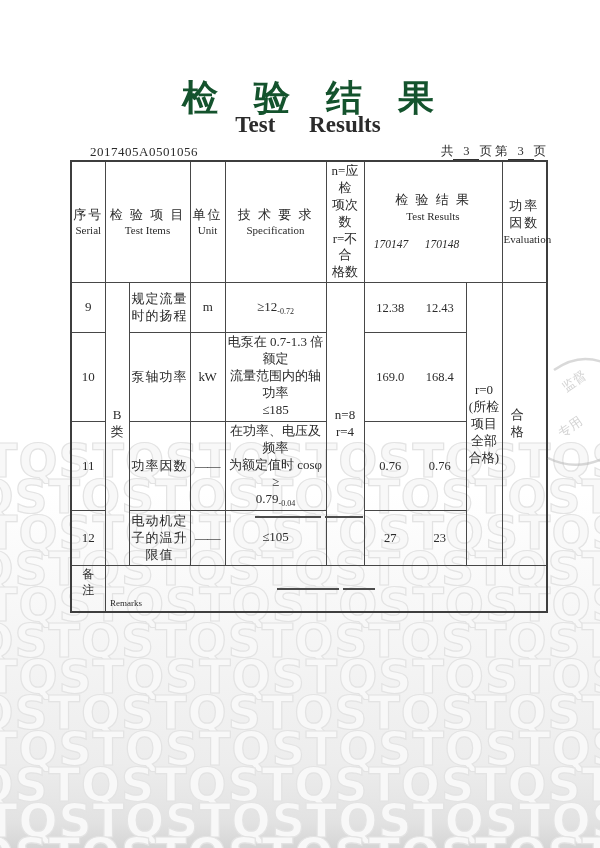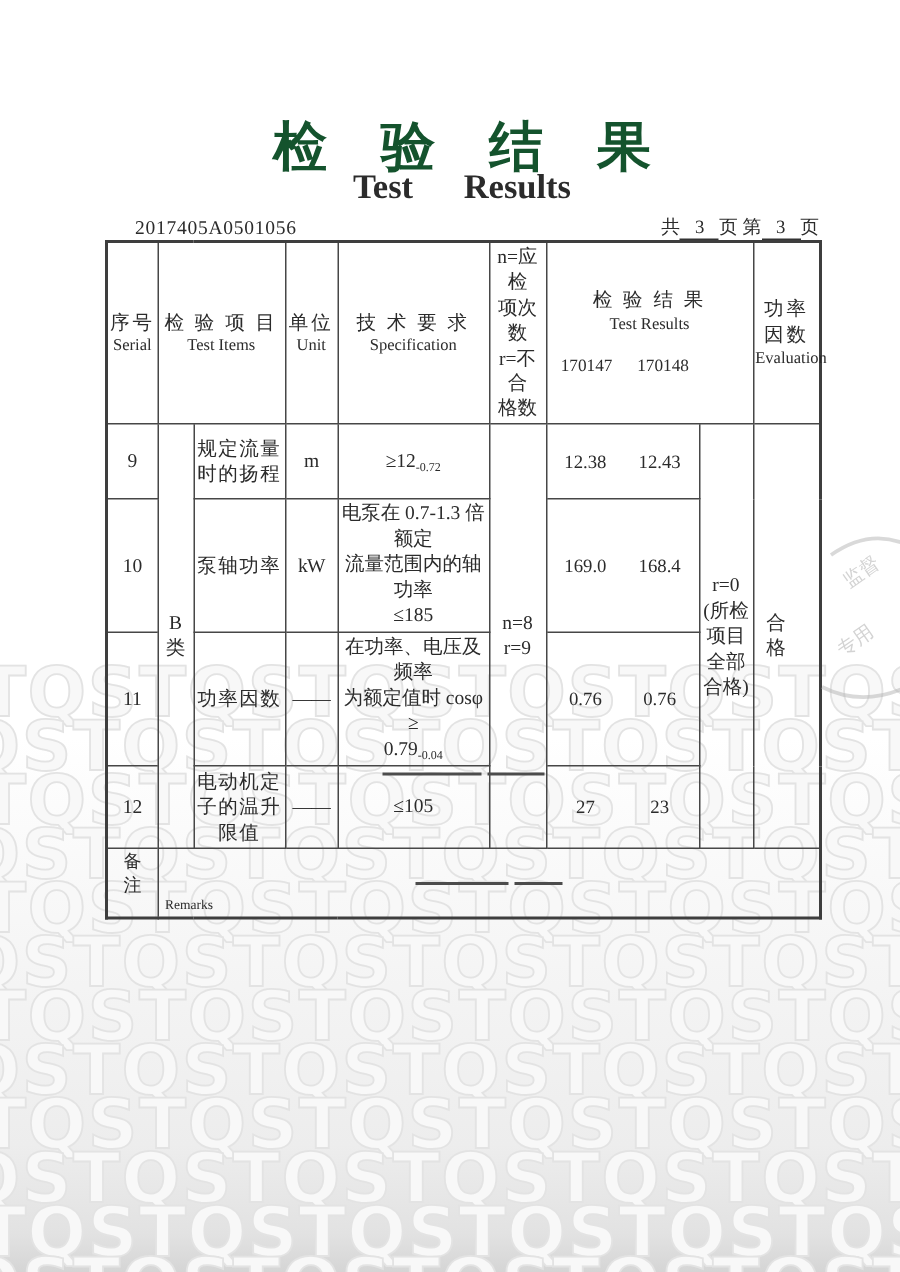--- a/index.html
+++ b/index.html
@@ -54,21 +54,21 @@
   }
   table.results td {
     border:1.5px solid #474747;
     text-align:center; vertical-align:middle;
     font-size:13px; line-height:1.3; padding:1px;
   }
   .pre { white-space:pre-line; }
   .en { font-size:11px; display:block; }
   .hdr-cn { letter-spacing:2px; display:block; }
   .hdr-n { font-size:11px; line-height:1.3; }
-  .samples { display:flex; width:102px; margin-top:14px; font-size:11.5px; }
+  .samples { display:flex; width:102px; margin-top:14px; font-size:11.5px;font-style:italic; }
   .samples span { flex:1; text-align:center; }
   .vals { display:flex; width:100%; font-size:12.5px; }
   .vals span { flex:1; text-align:center; }
   .item-cell { letter-spacing:1px; font-size:13px;margin-left:16px; }
   .unit-cell { font-size:12.5px; letter-spacing:-0.5px; }
   .spec-cell { font-size:11.5px; padding:2px 3px; }
   .spec-left { text-align:left; }
   .sub { font-size:8px; vertical-align:-3px; }
   .b-cell { font-size:13px; line-height:1.5; }
   .n-cell { font-size:12px; line-height:1.5; }
@@ -161,21 +161,21 @@
     </tr>
     <tr style="height:50px">
       <td>9</td>
       <td rowspan="4" class="b-cell pre">B
 类</td>
       <td class="item-cell pre">规定流量
 时的扬程</td>
       <td class="unit-cell">m</td>
       <td class="spec-cell"><span class="pre">≥12</span><span class="sub">-0.72</span></td>
       <td rowspan="4" class="n-cell pre">n=8
-r=9</td>
+r=4</td>
       <td>
             <div class="vals">
               <span>12.38</span>
               <span>12.43</span>
             </div>
           </td>
       <td rowspan="4" class="r0-cell pre">r=0
 (所检
 项目
 全部

